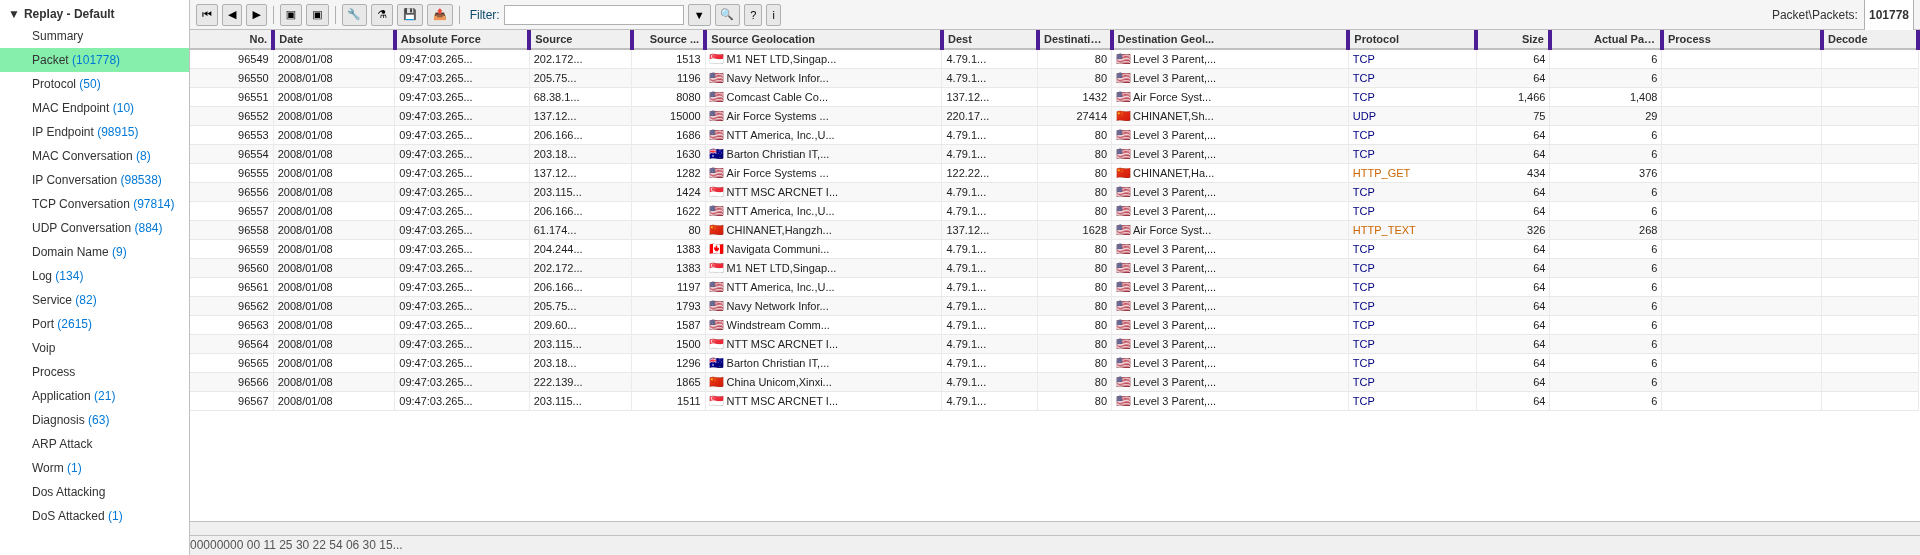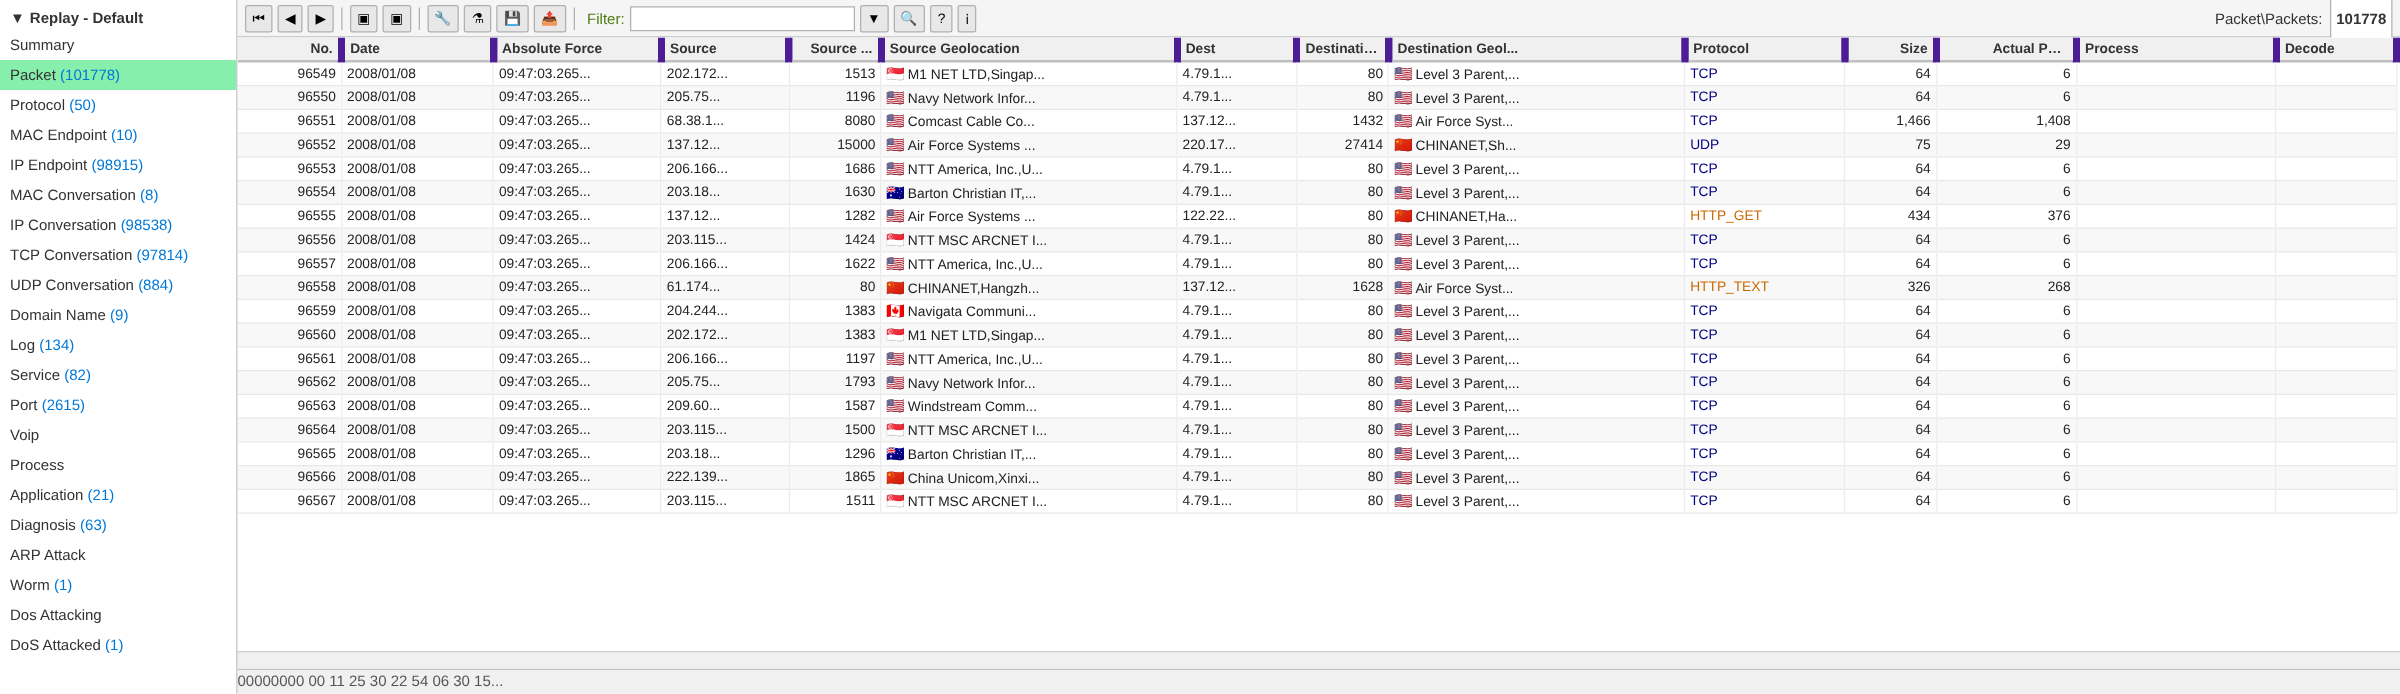--- a/index.html
+++ b/index.html
@@ -8,21 +8,21 @@
     
     #sidebar {
       width: 190px;
       min-width: 190px;
       background: #ffffff;
       border-right: 1px solid #c0c0c0;
       overflow-y: auto;
       padding: 4px 0;
     }
     .sidebar-item {
-      padding: 3px 8px 3px 8px;
+      padding: 3px 8px 3px 32px;
       cursor: pointer;
       white-space: nowrap;
       color: #333;
       line-height: 1.5;
     }
     .sidebar-item.selected { background: #86efac; }
     .sidebar-item .count { color: #0078d7; }
     .sidebar-section-header {
       padding: 3px 8px 3px 8px;
       font-weight: bold;
@@ -56,21 +56,21 @@
       border: 1px solid #b0b0b0;
       padding: 2px 5px;
       cursor: pointer;
       font-size: 11px;
       border-radius: 2px;
       display: flex;
       align-items: center;
       height: 22px;
     }
     .toolbar-sep { width: 1px; background: #b0b0b0; height: 18px; margin: 0 2px; }
-    .filter-label { margin-left: 4px; font-size: 12px; color: #4d7c0f; }
+    .filter-label { margin-left: 4px; font-size: 12px; color: #0c4a6e; }
     .filter-input {
       border: 1px solid #b0b0b0;
       padding: 2px 4px;
       height: 20px;
       width: 180px;
       font-size: 12px;
     }
     .toolbar-right { margin-left: auto; display: flex; align-items: center; gap: 6px; }
     .packet-label { font-size: 12px; color: #333; }
     .packet-count { font-size: 12px; font-weight: bold; color: #333; background: #fff; border: 1px solid #b0b0b0; padding: 12px 4px; }
@@ -82,21 +82,21 @@
       background: #ffffff;
     }
     table {
       width: 100%;
       border-collapse: collapse;
       table-layout: fixed;
     }
     thead th {
       background: #f0f0f0;
       border-bottom: 2px solid #c0c0c0;
-      border-right: 6px solid #4c1d95;
+      border-right: 4px solid #4c1d95;
       padding: 3px 4px;
       text-align: left;
       font-weight: bold;
       font-size: 11px;
       color: #333;
       position: sticky;
       top: 0;
       z-index: 2;
       white-space: nowrap;
       overflow: hidden;

